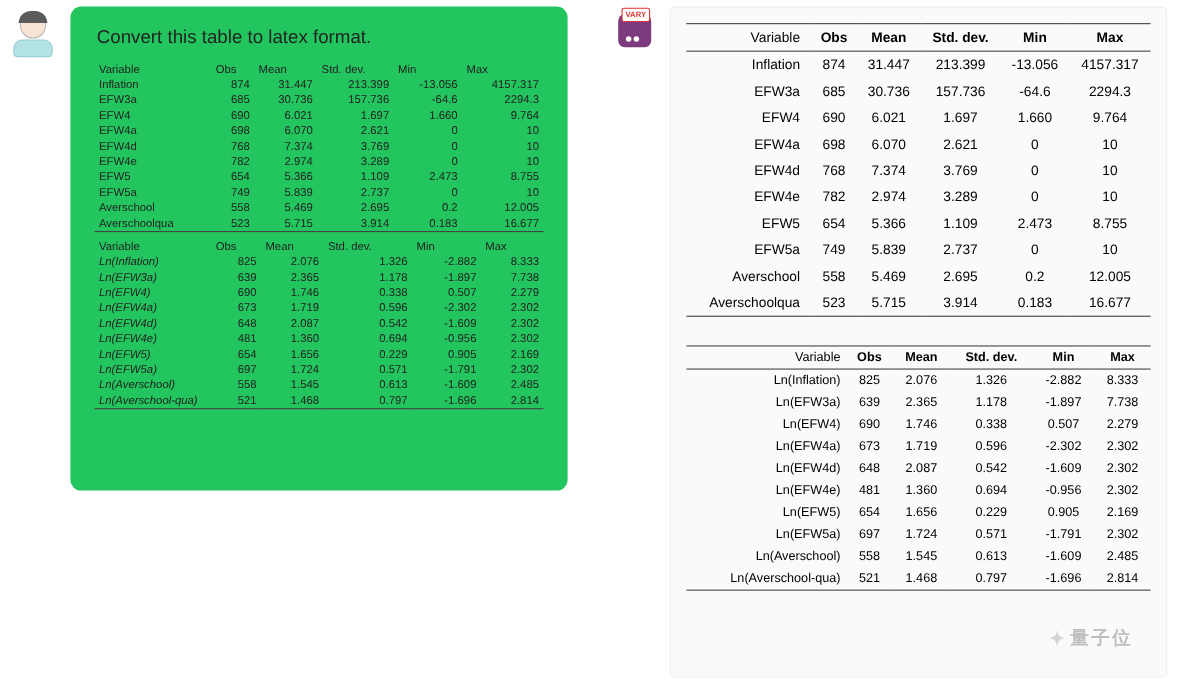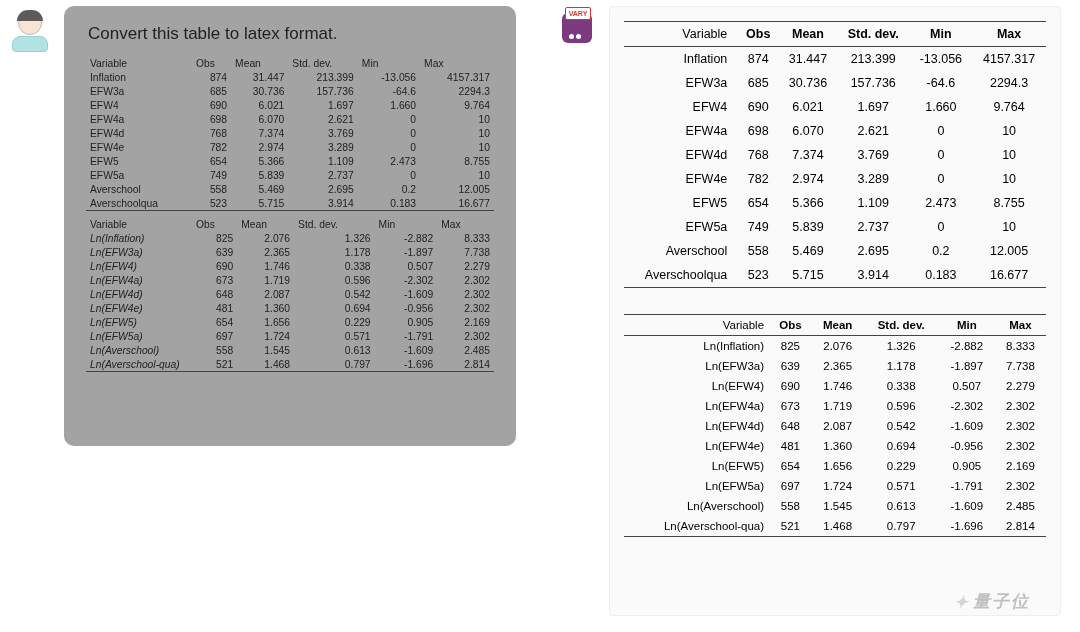--- a/index.html
+++ b/index.html
@@ -1,19 +1,19 @@
 <!DOCTYPE html>
 <html><head>
 <meta charset="utf-8">
 <style>
   html,body{margin:0;padding:0;background:#fff;font-family:-apple-system,BlinkMacSystemFont,"Segoe UI",Arial,sans-serif;}
   body{width:1080px;height:632px;overflow:hidden;position:relative;}
   .left-panel{
     position:absolute;left:64px;top:6px;width:452px;height:440px;
-    background:#a3a3a3;border-radius:10px;padding:16px 22px 18px 22px;box-sizing:border-box;
+    background:#22c55e;border-radius:10px;padding:16px 22px 18px 22px;box-sizing:border-box;
   }
   .prompt{font-size:17px;color:#222;margin:2px 0 12px 2px;font-weight:500;}
   .left-table{width:100%;border-collapse:collapse;font-size:10.3px;color:#222;}
   .left-table th,.left-table td{text-align:left;padding:1.5px 4px;}
   .left-table th{font-weight:500;}
   .hr-bot td{border-bottom:1px solid #444;}
   .left-table td.num{text-align:right;}
   .left-table .var{width:26%;}
   .avatar{
     position:absolute;left:8px;top:8px;width:44px;height:44px;
@@ -37,21 +37,21 @@
   .r-table{width:100%;border-collapse:collapse;font-size:12.5px;}
   .r-table th{font-weight:700;padding:5px 6px;text-align:center;}
   .r-table td{padding:5px 6px;text-align:center;}
   .r-table .vcell{text-align:right;padding-right:10px;font-weight:500;}
   .r-table .th-row th{border-top:1px solid #444;border-bottom:1px solid #444;}
   .r-table .end-row td{border-bottom:1px solid #444;}
   .r2{margin-top:26px;}
   .r2 .r-table{font-size:11.5px;}
   .r2 .r-table th,.r2 .r-table td{padding:4px 5px;}
   .watermark{
-    position:absolute;right:30px;bottom:2px;font-size:17px;color:#999;font-weight:600;letter-spacing:2px;opacity:0.6;font-style:italic;
+    position:absolute;right:30px;bottom:24px;font-size:17px;color:#999;font-weight:600;letter-spacing:2px;opacity:0.6;
   }
   .wm-icon{display:inline-block;vertical-align:middle;margin-right:3px;font-size:17px;color:#bbb;}
 </style>
 </head>
 <body>
 
 <div class="avatar">
   <div class="head">
       <div class="hair"></div>
     </div>

